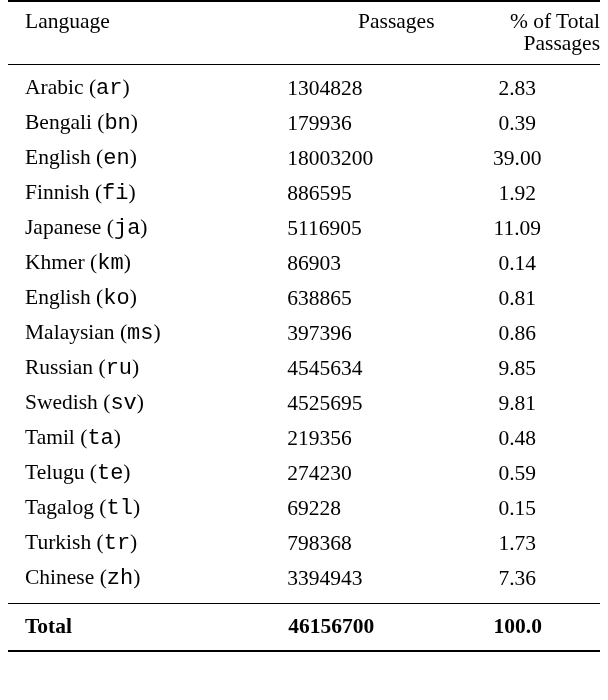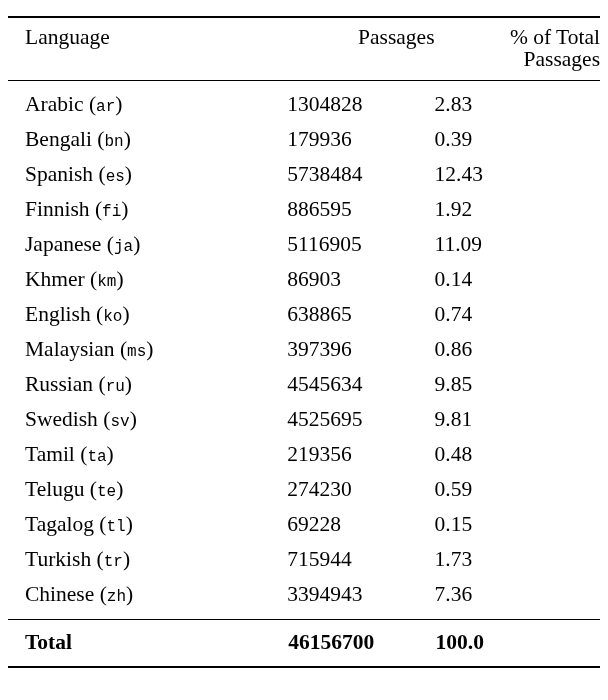--- a/index.html
+++ b/index.html
@@ -11,21 +11,21 @@
     width: 608px;
     height: 700px;
     font-family: "Liberation Serif", "DejaVu Serif", serif;
     color: #000000;
     overflow: hidden;
   }
 
   .table-wrap {
     position: absolute;
     left: 8px;
-    top: 16px;
+    top: 0;
     width: 592px;
   }
 
   table.stats {
     width: 592px;
     border-collapse: collapse;
     font-size: 21.5px;
     line-height: 1;
   }
 
@@ -60,29 +60,29 @@
 
   tbody td {
     padding: 0;
     height: 35px;
     vertical-align: middle;
   }
 
   
   .col-lang  { width: 272px; text-align: left;  padding-left: 17px; }
   .col-pass  { width: 150px; text-align: left; padding-right: 0px; }
-  .col-pct   { width: 170px; text-align: left; padding-right: 0px; }
+  .col-pct   { width: 170px; text-align: center; padding-right: 0px; }
 
   th.col-lang { padding-left: 17px; text-align: left; }
   th.col-pass { text-align: right; }
   th.col-pct  { text-align: right; margin-top: 41px; }
 
   .code {
     font-family: "Liberation Mono", "DejaVu Sans Mono", monospace;
-    font-size: 16px;
+    font-size: 22px;
   }
   .paren {
     font-family: "Liberation Serif", "DejaVu Serif", serif;
     font-size: 21.5px;
   }
 
   .total-row td {
     font-weight: bold;
     height: 44px;
     vertical-align: middle;
@@ -129,43 +129,43 @@
           <td class="col-lang"><span>Arabic</span> <span class="paren">(</span><span class="code">ar</span><span class="paren">)</span></td>
           <td class="col-pass">1304828</td>
           <td class="col-pct">2.83</td>
         </tr>
         <tr>
           <td class="col-lang"><span>Bengali</span> <span class="paren">(</span><span class="code">bn</span><span class="paren">)</span></td>
           <td class="col-pass">179936</td>
           <td class="col-pct">0.39</td>
         </tr>
         <tr>
-          <td class="col-lang"><span>Spanish</span> <span class="paren">(</span><span class="code">es</span><span class="paren">)</span></td>
-          <td class="col-pass">5738484</td>
-          <td class="col-pct">12.43</td>
+          <td class="col-lang"><span>English</span> <span class="paren">(</span><span class="code">en</span><span class="paren">)</span></td>
+          <td class="col-pass">18003200</td>
+          <td class="col-pct">39.00</td>
         </tr>
         <tr>
           <td class="col-lang"><span>Finnish</span> <span class="paren">(</span><span class="code">fi</span><span class="paren">)</span></td>
           <td class="col-pass">886595</td>
           <td class="col-pct">1.92</td>
         </tr>
         <tr>
           <td class="col-lang"><span>Japanese</span> <span class="paren">(</span><span class="code">ja</span><span class="paren">)</span></td>
           <td class="col-pass">5116905</td>
           <td class="col-pct">11.09</td>
         </tr>
         <tr>
           <td class="col-lang"><span>Khmer</span> <span class="paren">(</span><span class="code">km</span><span class="paren">)</span></td>
           <td class="col-pass">86903</td>
           <td class="col-pct">0.14</td>
         </tr>
         <tr>
           <td class="col-lang"><span>English</span> <span class="paren">(</span><span class="code">ko</span><span class="paren">)</span></td>
           <td class="col-pass">638865</td>
-          <td class="col-pct">0.74</td>
+          <td class="col-pct">0.81</td>
         </tr>
         <tr>
           <td class="col-lang"><span>Malaysian</span> <span class="paren">(</span><span class="code">ms</span><span class="paren">)</span></td>
           <td class="col-pass">397396</td>
           <td class="col-pct">0.86</td>
         </tr>
         <tr>
           <td class="col-lang"><span>Russian</span> <span class="paren">(</span><span class="code">ru</span><span class="paren">)</span></td>
           <td class="col-pass">4545634</td>
           <td class="col-pct">9.85</td>
@@ -185,21 +185,21 @@
           <td class="col-pass">274230</td>
           <td class="col-pct">0.59</td>
         </tr>
         <tr>
           <td class="col-lang"><span>Tagalog</span> <span class="paren">(</span><span class="code">tl</span><span class="paren">)</span></td>
           <td class="col-pass">69228</td>
           <td class="col-pct">0.15</td>
         </tr>
         <tr>
           <td class="col-lang"><span>Turkish</span> <span class="paren">(</span><span class="code">tr</span><span class="paren">)</span></td>
-          <td class="col-pass">715944</td>
+          <td class="col-pass">798368</td>
           <td class="col-pct">1.73</td>
         </tr>
         <tr>
           <td class="col-lang"><span>Chinese</span> <span class="paren">(</span><span class="code">zh</span><span class="paren">)</span></td>
           <td class="col-pass">3394943</td>
           <td class="col-pct">7.36</td>
         </tr>
         <tr class="spacer-row-sm">
           <td colspan="3"></td>
         </tr>

